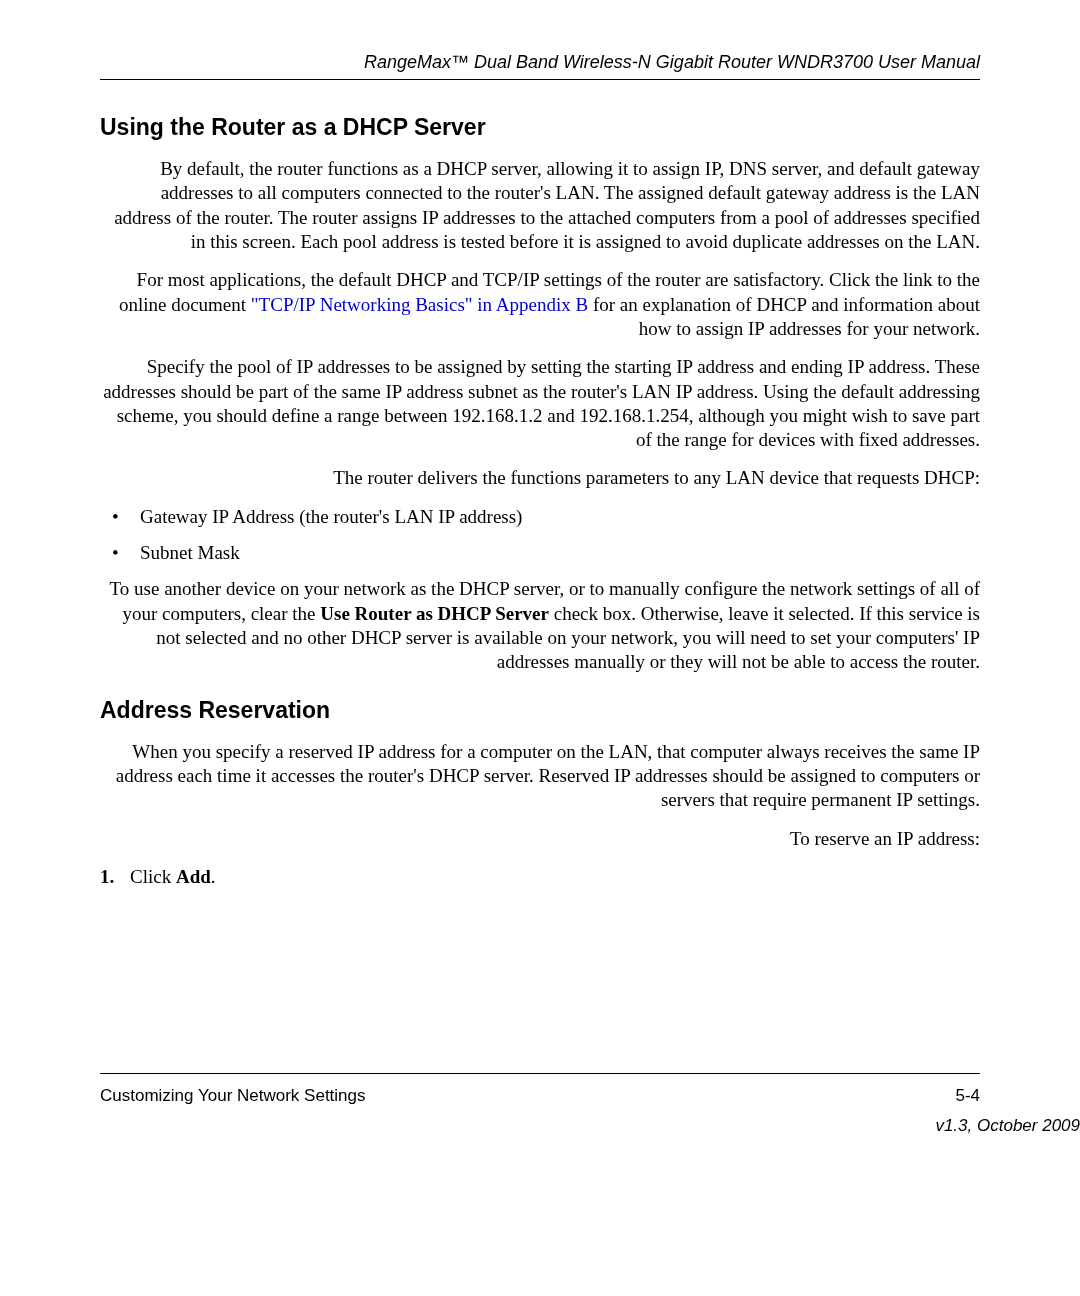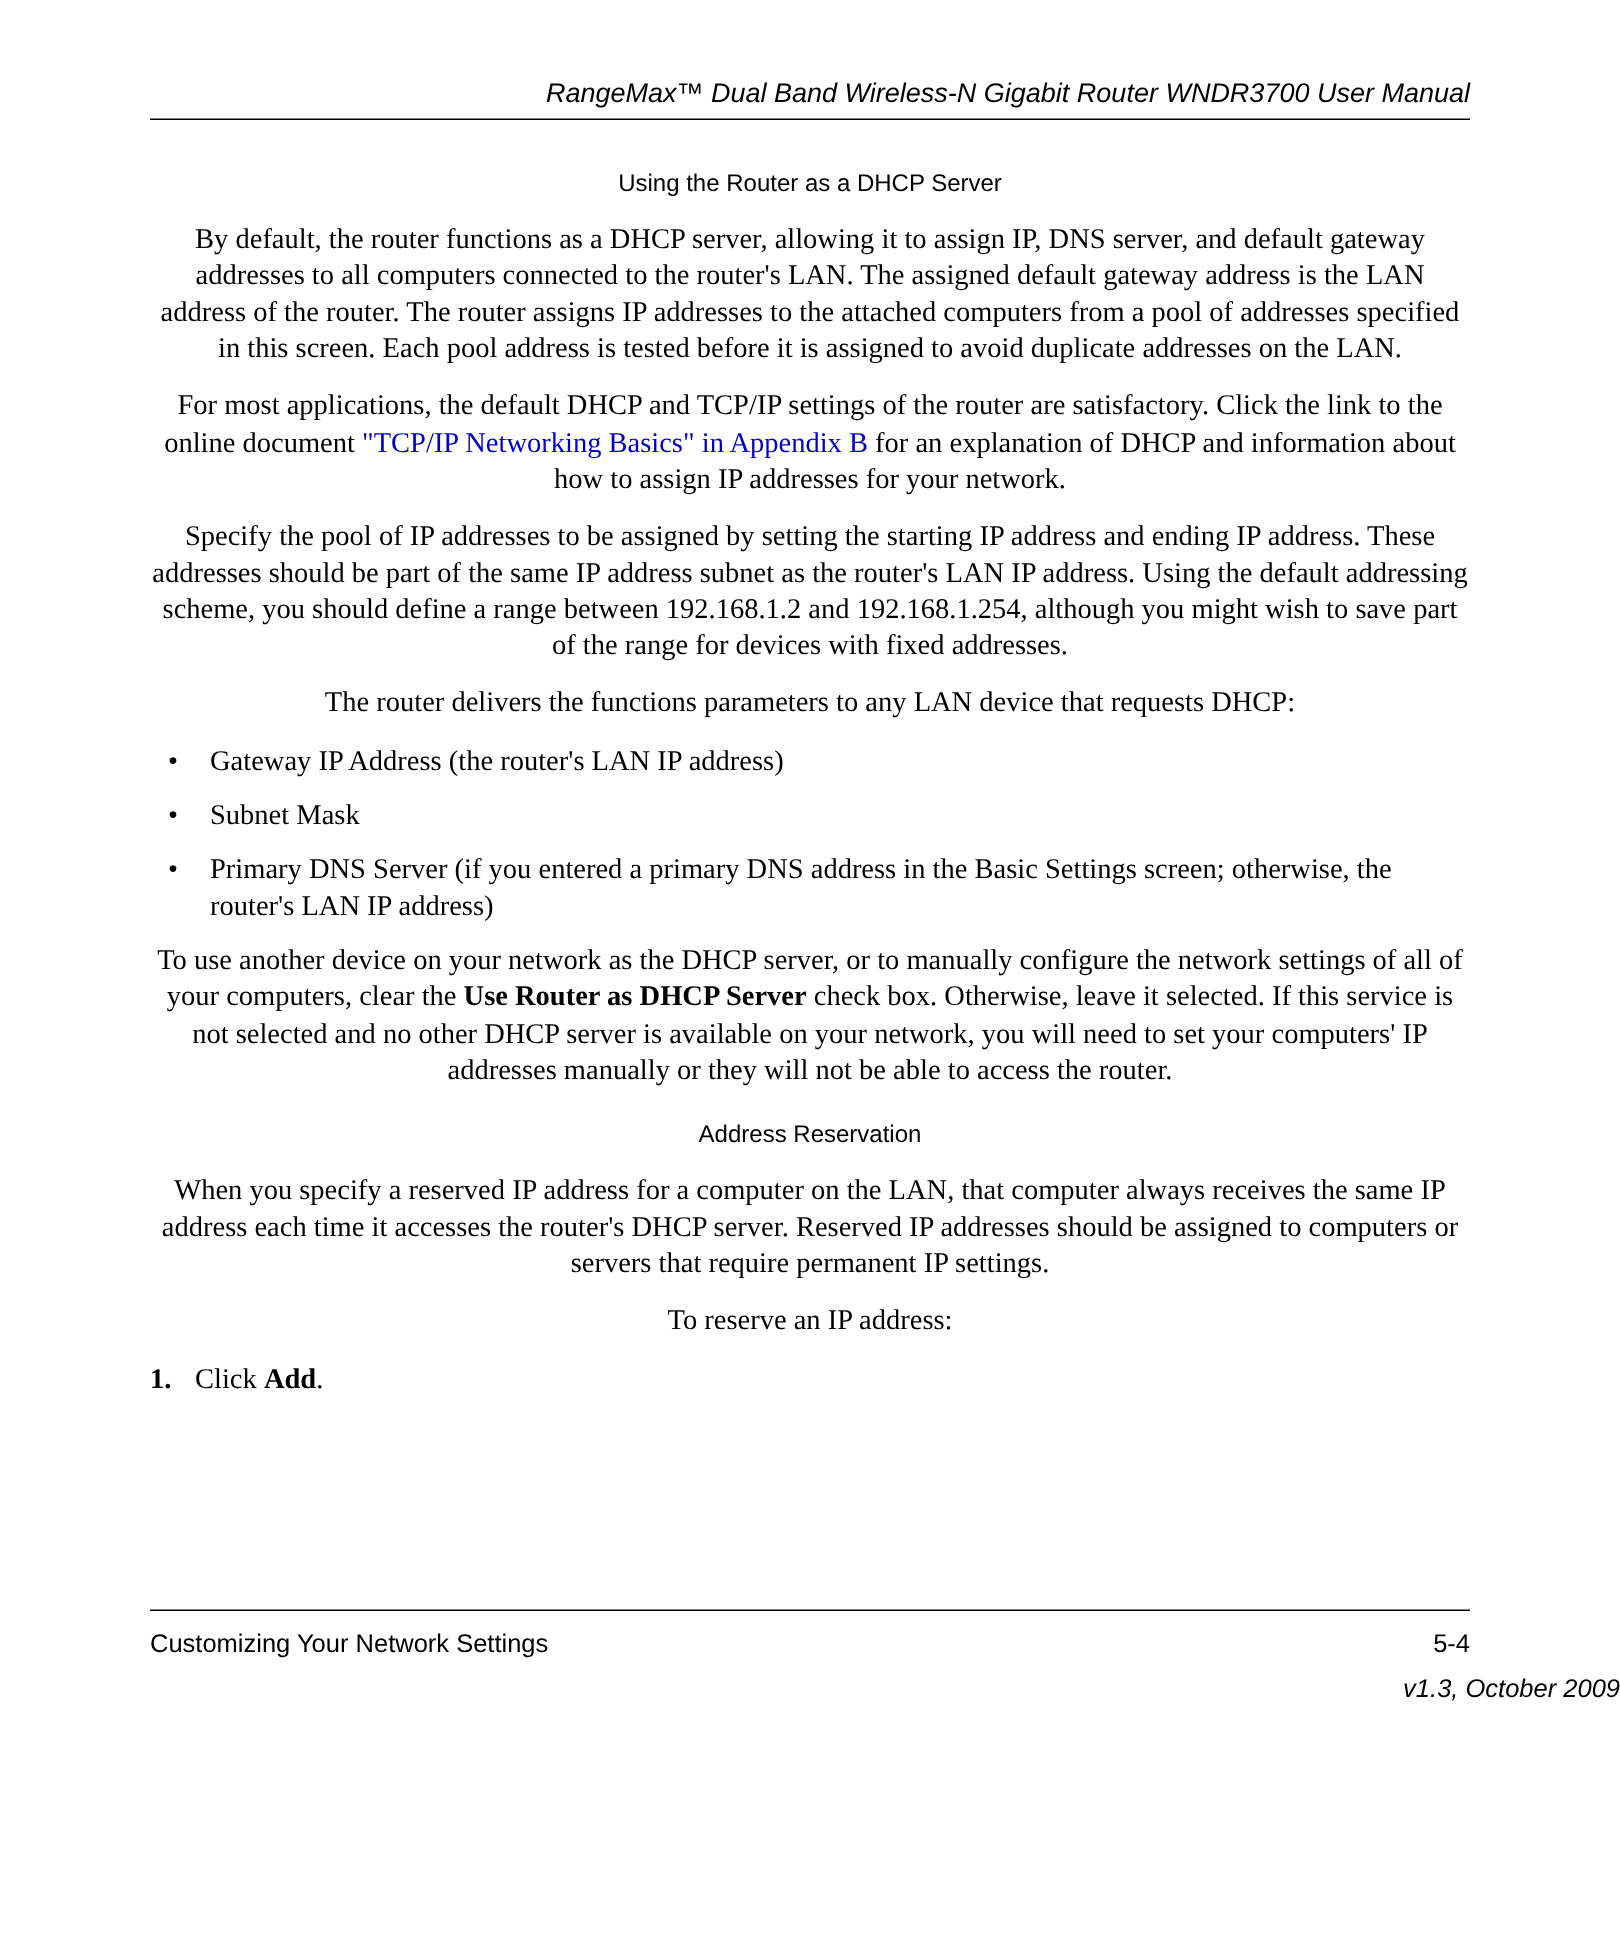--- a/index.html
+++ b/index.html
@@ -20,30 +20,29 @@
     text-align: right;
     font-style: italic;
     font-family: Arial, Helvetica, sans-serif;
     font-size: 18px;
     padding-bottom: 6px;
     border-bottom: 1.5px solid #000;
     margin-bottom: 34px;
   }
   h2.section {
     font-family: Arial, Helvetica, sans-serif;
-    font-weight: normal;
-    font-size: 16px;
+    font-weight: bold;
+    font-size: 23px;
     margin: 0 0 16px 0;
-    text-align: center;
   }
   p.body {
     font-size: 19px;
     line-height: 1.28;
     margin: 0 0 14px 0;
-    text-align: center;
+    text-align: right;
   }
   a.link {
     color: #0000cc;
     text-decoration: none;
   }
   ul.bullets {
     list-style: none;
     padding: 0;
     margin: 0 0 12px 0;
   }
@@ -128,21 +127,20 @@
     <span>For most applications, the default DHCP and TCP/IP settings of the router are satisfactory. Click the link to the online document </span><a class="link" href="#">"TCP/IP Networking Basics" in Appendix B</a><span> for an explanation of DHCP and information about how to assign IP addresses for your network.</span>
   </p>
 
   <p class="body">Specify the pool of IP addresses to be assigned by setting the starting IP address and ending IP address. These addresses should be part of the same IP address subnet as the router's LAN IP address. Using the default addressing scheme, you should define a range between 192.168.1.2 and 192.168.1.254, although you might wish to save part of the range for devices with fixed addresses.</p>
 
   <p class="body">The router delivers the functions parameters to any LAN device that requests DHCP:</p>
 
   <ul class="bullets">
     <li>Gateway IP Address (the router's LAN IP address)</li>
     <li>Subnet Mask</li>
-    <li>Primary DNS Server (if you entered a primary DNS address in the Basic Settings screen; otherwise, the router's LAN IP address)</li>
   </ul>
 
   <p class="body">
     <span>To use another device on your network as the DHCP server, or to manually configure the network settings of all of your computers, clear the </span><span class="bold">Use Router as DHCP Server</span><span> check box. Otherwise, leave it selected. If this service is not selected and no other DHCP server is available on your network, you will need to set your computers' IP addresses manually or they will not be able to access the router.</span>
   </p>
 
   <h2 class="section" style="margin-top:22px;">Address Reservation</h2>
 
   <p class="body">When you specify a reserved IP address for a computer on the LAN, that computer always receives the same IP address each time it accesses the router's DHCP server. Reserved IP addresses should be assigned to computers or servers that require permanent IP settings.</p>
 

